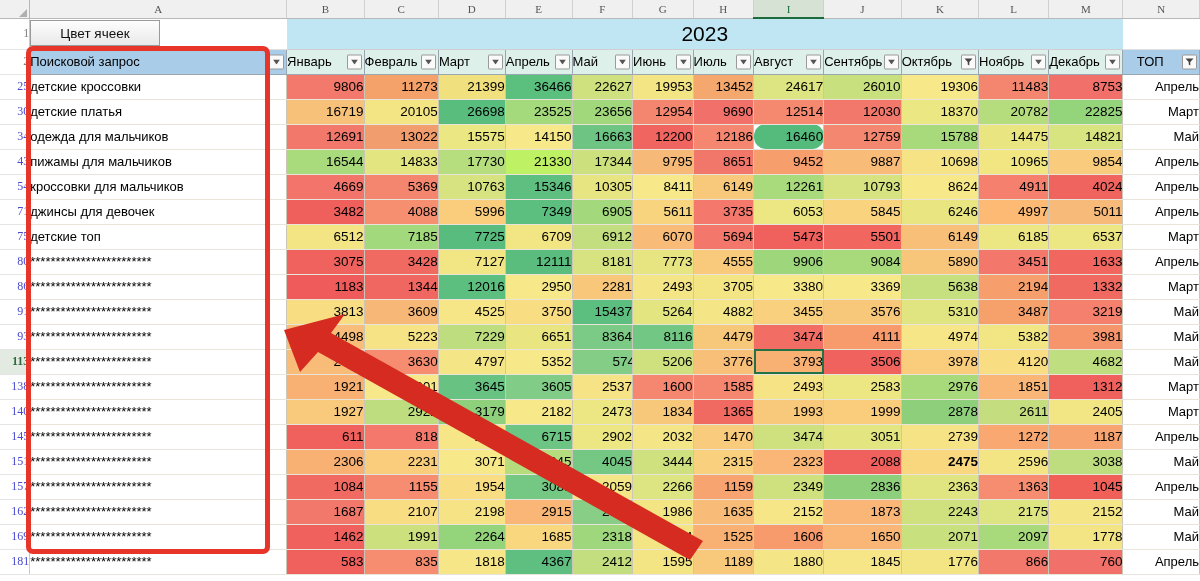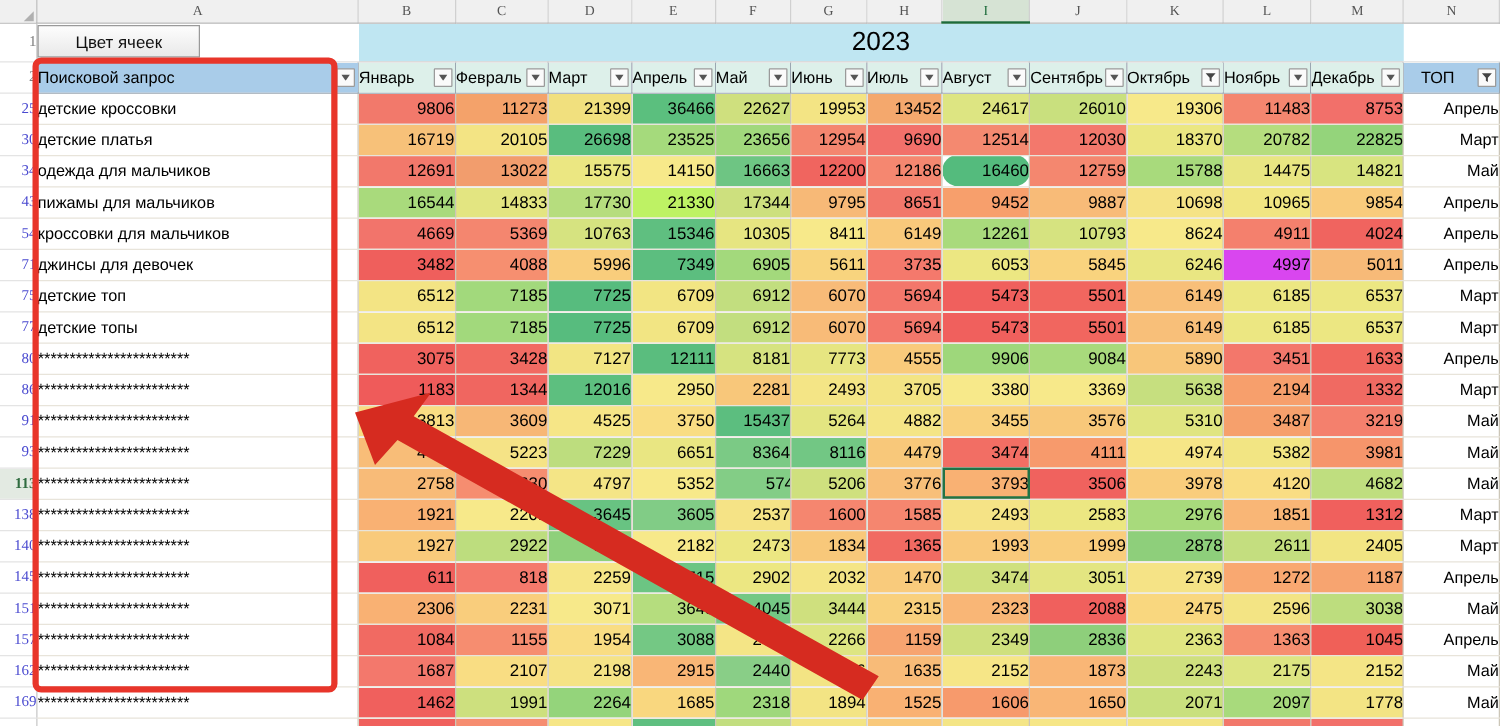--- a/index.html
+++ b/index.html
@@ -416,21 +416,21 @@
           <td class="c num" style="background: rgb(239, 95, 92);">3482</td>
           <td class="c num" style="background: rgb(246, 143, 112);">4088</td>
           <td class="c num" style="background: rgb(249, 205, 124);">5996</td>
           <td class="c num" style="background: rgb(92, 190, 127);">7349</td>
           <td class="c num" style="background: rgb(163, 217, 124);">6905</td>
           <td class="c num" style="background: rgb(248, 212, 126);">5611</td>
           <td class="c num" style="background: rgb(244, 121, 108);">3735</td>
           <td class="c num" style="background: rgb(236, 231, 130);">6053</td>
           <td class="c num" style="background: rgb(249, 211, 126);">5845</td>
           <td class="c num" style="background: rgb(233, 230, 130);">6246</td>
-          <td class="c num" style="background: #d946ef; padding-left: 28px;">4997</td>
+          <td class="c num" style="background: #fdba74; padding-left: 28px;">4997</td>
           <td class="c num" style="background: rgb(247, 186, 120);">5011</td>
           <td class="c rt">Апрель</td>
         </tr>
         <tr>
           <td class="rowhead">75</td>
           <td class="c txt">детские топ</td>
           <td class="c num" style="background: rgb(243, 228, 132);">6512</td>
           <td class="c num" style="background: rgb(162, 217, 124);">7185</td>
           <td class="c num" style="background: rgb(87, 188, 126);">7725</td>
           <td class="c num" style="background: rgb(242, 229, 131);">6709</td>
@@ -438,37 +438,20 @@
           <td class="c num" style="background: rgb(248, 187, 120);">6070</td>
           <td class="c num" style="background: rgb(243, 119, 107);">5694</td>
           <td class="c num" style="background: rgb(240, 96, 93);">5473</td>
           <td class="c num" style="background: rgb(241, 102, 95);">5501</td>
           <td class="c num" style="background: rgb(248, 191, 121);">6149</td>
           <td class="c num" style="background: rgb(236, 231, 130);">6185</td>
           <td class="c num" style="background: rgb(236, 231, 130);">6537</td>
           <td class="c rt">Март</td>
         </tr>
         <tr>
-          <td class="rowhead">77</td>
-          <td class="c txt">детские топы</td>
-          <td class="c num" style="background: rgb(243, 228, 132);">6512</td>
-          <td class="c num" style="background: rgb(162, 217, 124);">7185</td>
-          <td class="c num" style="background: rgb(87, 188, 126);">7725</td>
-          <td class="c num" style="background: rgb(242, 229, 131);">6709</td>
-          <td class="c num" style="background: rgb(194, 222, 127);">6912</td>
-          <td class="c num" style="background: rgb(248, 187, 120);">6070</td>
-          <td class="c num" style="background: rgb(243, 119, 107);">5694</td>
-          <td class="c num" style="background: rgb(240, 96, 93);">5473</td>
-          <td class="c num" style="background: rgb(241, 102, 95);">5501</td>
-          <td class="c num" style="background: rgb(248, 191, 121);">6149</td>
-          <td class="c num" style="background: rgb(236, 231, 130);">6185</td>
-          <td class="c num" style="background: rgb(236, 231, 130);">6537</td>
-          <td class="c rt">Март</td>
-        </tr>
-        <tr>
           <td class="rowhead">80</td>
           <td class="c txt">************************</td>
           <td class="c num" style="background: rgb(240, 98, 94);">3075</td>
           <td class="c num" style="background: rgb(241, 106, 98);">3428</td>
           <td class="c num" style="background: rgb(242, 229, 131);">7127</td>
           <td class="c num" style="background: rgb(90, 189, 126);">12111</td>
           <td class="c num" style="background: rgb(214, 227, 128);">8181</td>
           <td class="c num" style="background: rgb(230, 229, 129);">7773</td>
           <td class="c num" style="background: rgb(249, 202, 123);">4555</td>
           <td class="c num" style="background: rgb(158, 215, 123);">9906</td>
@@ -602,21 +585,21 @@
           <td class="c txt">************************</td>
           <td class="c num" style="background: rgb(249, 177, 115);">2306</td>
           <td class="c num" style="background: rgb(249, 205, 124);">2231</td>
           <td class="c num" style="background: rgb(247, 233, 138);">3071</td>
           <td class="c num" style="background: rgb(181, 221, 126);">3645</td>
           <td class="c num" style="background: rgb(116, 200, 132);">4045</td>
           <td class="c num" style="background: rgb(207, 224, 126);">3444</td>
           <td class="c num" style="background: rgb(249, 208, 125);">2315</td>
           <td class="c num" style="background: rgb(249, 182, 118);">2323</td>
           <td class="c num" style="background: rgb(240, 96, 93);">2088</td>
-          <td class="c num" style="background: rgb(249, 215, 127);">2475</td>
+          <td class="c num" style="background: rgb(249, 215, 127); font-weight: bold;">2475</td>
           <td class="c num" style="background: rgb(243, 228, 132);">2596</td>
           <td class="c num" style="background: rgb(189, 221, 126);">3038</td>
           <td class="c rt">Май</td>
         </tr>
         <tr>
           <td class="rowhead">157</td>
           <td class="c txt">************************</td>
           <td class="c num" style="background: rgb(241, 106, 98);">1084</td>
           <td class="c num" style="background: rgb(246, 141, 112);">1155</td>
           <td class="c num" style="background: rgb(249, 221, 131);">1954</td>

